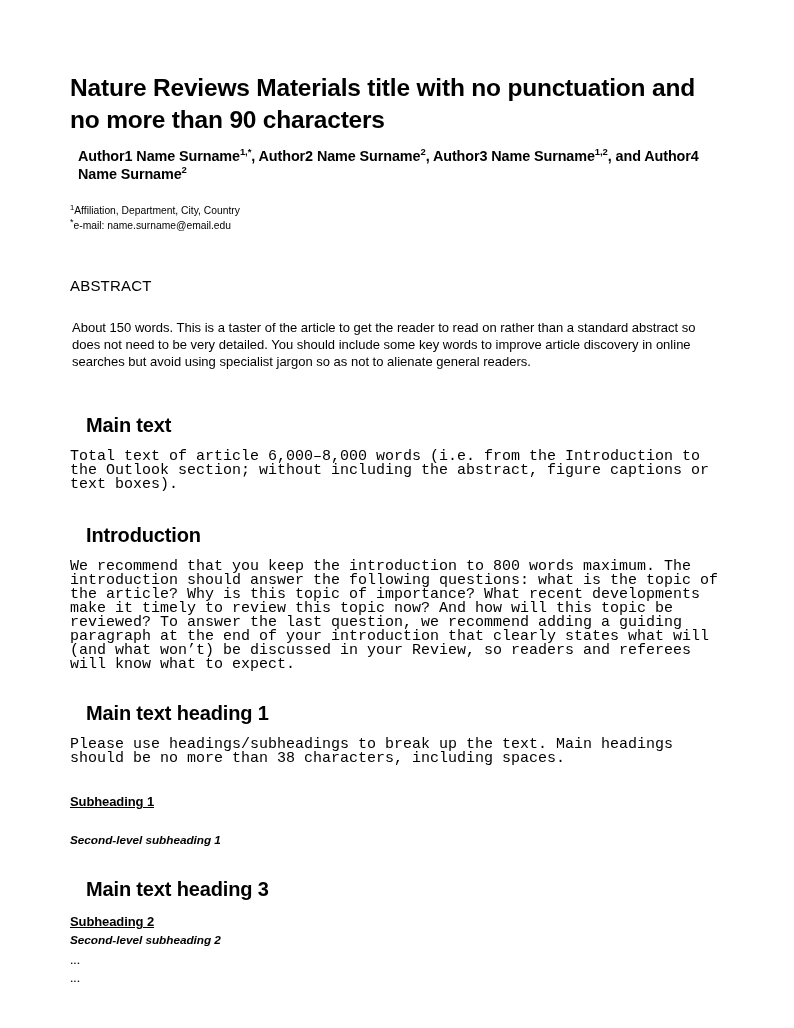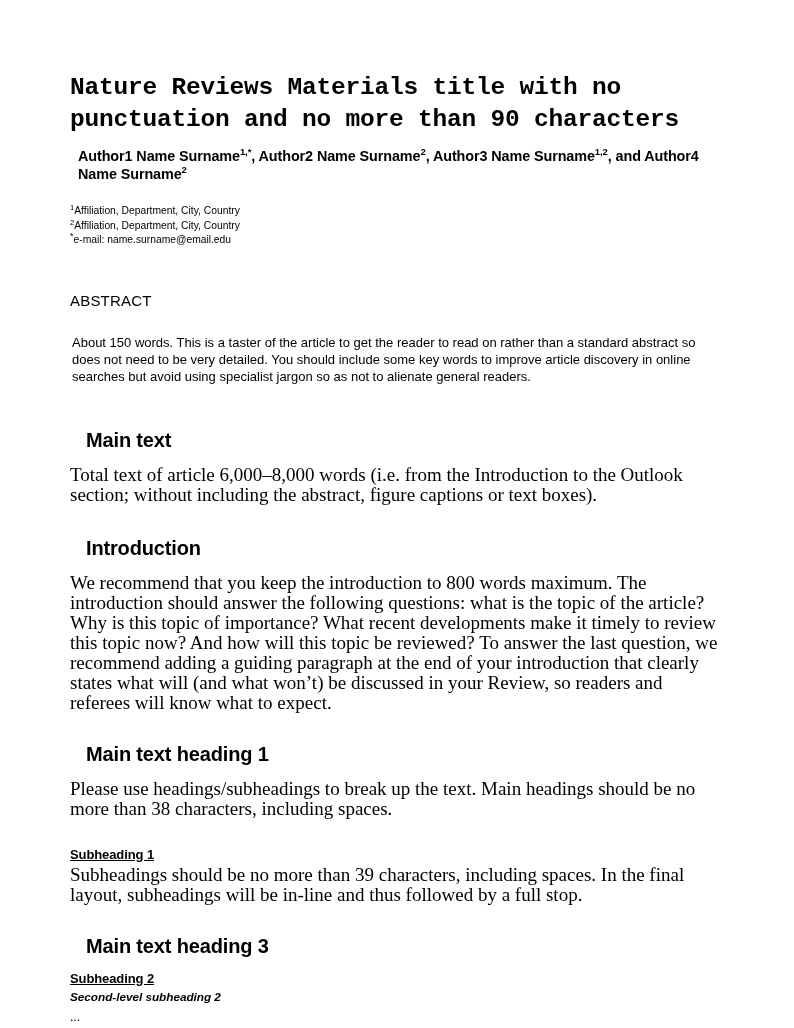--- a/index.html
+++ b/index.html
@@ -30,21 +30,21 @@
   
   .content {
     position: absolute;
     left: 70px;
     top: 72px;
     width: 653px;
   }
 
   
   .doc-title {
-    font-family: Liberation Mono, monospace;
+    font-family: Liberation Sans, sans-serif;
     font-weight: bold;
     font-size: 24.5px;
     line-height: 32px;
     letter-spacing: -0.2px;
     margin: 0;
     padding: 0;
     color: #000;
   }
 
   
@@ -115,23 +115,23 @@
     font-weight: bold;
     font-style: italic;
     font-size: 11.8px;
     line-height: 15px;
     margin: 0;
     letter-spacing: -0.05px;
   }
 
   
   .body-p {
-    font-family: Liberation Serif, serif;
-    font-size: 19px;
-    line-height: 20px;
+    font-family: Liberation Mono, monospace;
+    font-size: 15px;
+    line-height: 14px;
     margin: 0;
     text-align: left;
   }
   .abstract-p {
     font-family: "Liberation Sans", "DejaVu Sans", sans-serif;
     font-size: 13px;
     line-height: 17px;
     margin: 0;
     padding-left: 2px;
     width: 651px;
@@ -166,21 +166,20 @@
 
 <div class="page">
   <div class="content">
 
     <h1 class="doc-title">Nature Reviews Materials title with no punctuation and no more than 90 characters</h1>
 
     <p class="authors"><span>Author1 Name Surname</span><sup>1,*</sup><span>, </span><span>Author2 Name Surname</span><sup>2</sup><span>, </span><span>Author3 Name Surname</span><sup>1,2</sup><span>, and </span><span>Author4 Name Surname</span><sup>2</sup></p>
 
     <div class="affiliations">
       <div class="aff-line"><sup>1</sup><span>Affiliation, Department, City, Country</span></div>
-      <div class="aff-line"><sup>2</sup><span>Affiliation, Department, City, Country</span></div>
       <div class="aff-line"><span class="star">*</span><span>e-mail: name.surname@email.edu</span></div>
     </div>
 
     <div class="blk-abstract-head">
       <h2 class="h-abstract">ABSTRACT</h2>
       <p class="abstract-p blk-abstract-body">About 150 words. This is a taster of the article to get the reader to read on rather than a standard abstract so does not need to be very detailed. You should include some key words to improve article discovery in online searches but avoid using specialist jargon so as not to alienate general readers.</p>
     </div>
 
     <div class="blk-maintext-head">
       <h2 class="h-main">Main text</h2>
@@ -192,24 +191,24 @@
       <p class="body-p blk-intro-body">We recommend that you keep the introduction to 800 words maximum. The introduction should answer the following questions: what is the topic of the article? Why is this topic of importance? What recent developments make it timely to review this topic now? And how will this topic be reviewed? To answer the last question, we recommend adding a guiding paragraph at the end of your introduction that clearly states what will (and what won’t) be discussed in your Review, so readers and referees will know what to expect.</p>
     </div>
 
     <div class="blk-mh1-head">
       <h2 class="h-main">Main text heading 1</h2>
       <p class="body-p blk-mh1-body">Please use headings/subheadings to break up the text. Main headings should be no more than 38 characters, including spaces.</p>
     </div>
 
     <div class="blk-sub1-head">
       <h3 class="h-sub">Subheading 1</h3>
-      <p class="body-p blk-sub1-body">Subheadings should be no more than 39 characters, including spaces. In the final layout, subheadings will be in-line and thus followed by a full stop.</p>
     </div>
 
     <div class="blk-sub2l1-head">
+      <h4 class="h-sub2">Second-level subheading 1</h4>
     </div>
 
     <div class="blk-mh2-head">
       <h2 class="h-main">Main text heading 3</h2>
       <h3 class="h-sub blk-sub2-head">Subheading 2</h3>
       <h4 class="h-sub2 blk-sub2l2-head">Second-level subheading 2</h4>
       <p class="dots blk-dots">...</p>
       <p class="dots">...</p>
     </div>
 

